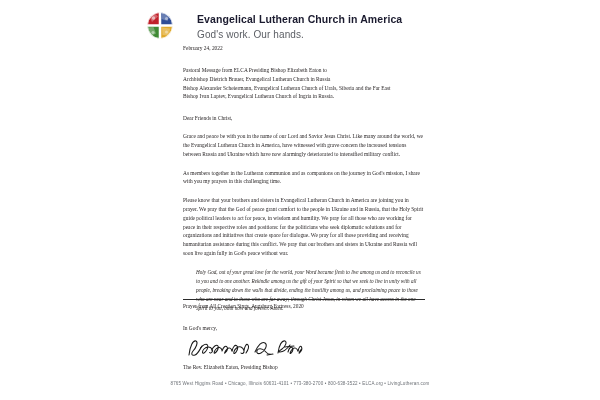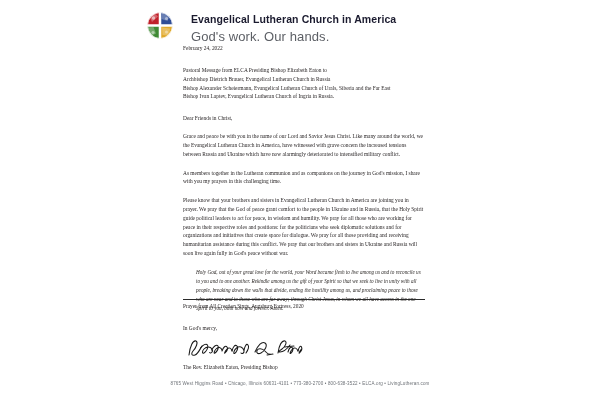--- a/index.html
+++ b/index.html
@@ -22,21 +22,21 @@
     background: #ffffff;
   }
 
   
   .letterhead {
     position: absolute;
     left: 147px;
     top: 11px;
     display: flex;
     align-items: flex-start;
-    gap: 18px;
+    gap: 24px;
   }
   .logo-seal {
     width: 26px;
     height: 27px;
     flex: 0 0 auto;
     margin-top: 1px;
   }
   .wordmark-block {
     padding-top: 3px;
   }
@@ -44,21 +44,21 @@
     font-family: "Liberation Sans", sans-serif;
     font-weight: bold;
     font-size: 10.5px;
     letter-spacing: 0.1px;
     color: #1b1b2f;
     line-height: 1.1;
     white-space: nowrap;
   }
   .tagline {
     font-family: "Liberation Sans", sans-serif;
-    font-size: 13px;
+    font-size: 10px;
     color: #5d6066;
     margin-top: 3px;
     letter-spacing: 0.1px;
     white-space: nowrap;
   }
 
   
   .body-area {
     position: absolute;
     left: 183px;

